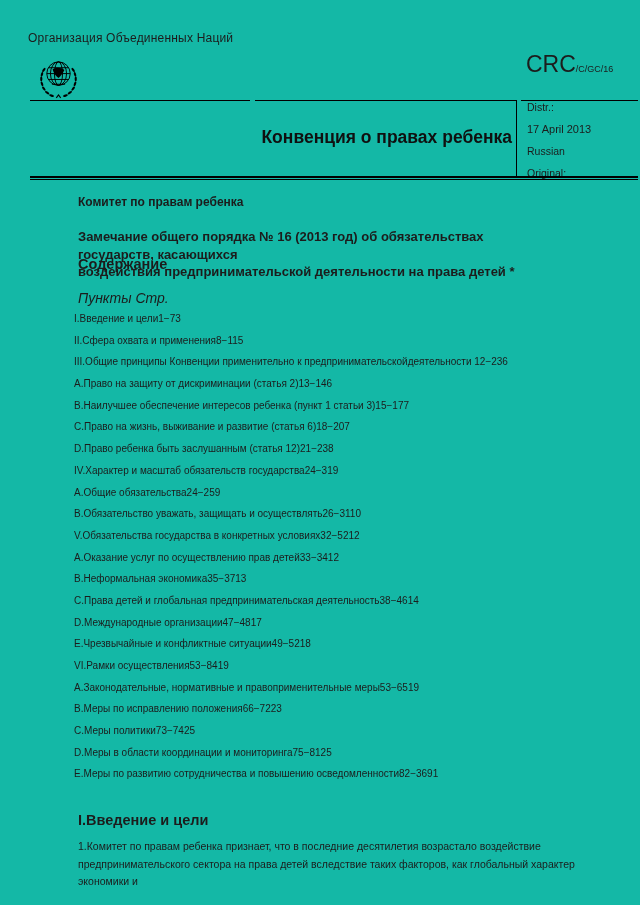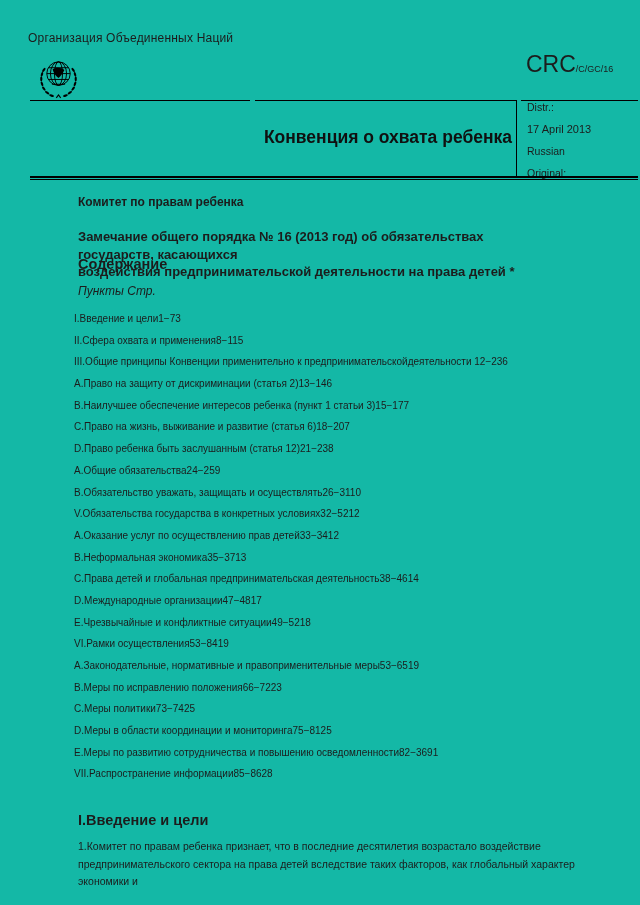--- a/index.html
+++ b/index.html
@@ -41,21 +41,21 @@
   .thick-rule-2 { left:30px; top:179px; width:608px; height:1px; background:#000; }
 
   
   .committee { left:78px; top:195px; font-size:12px; font-weight:bold; }
   .gc-heading {
     left:78px; top:228px; width:480px;
     font-size:13px; font-weight:bold; line-height:17.5px;
     white-space:pre-line;
   }
   .contents-title { left:78px; top:256px; font-size:14.5px; font-weight:bold; }
-  .toc-columns { left:78px; top:284px; font-size:12px; font-style:italic; }
+  .toc-columns { left:78px; top:290px; font-size:14px; font-style:italic; }
   .toc { left:74px; top:308px; width:540px; font-size:10px; }
   .toc .toc-line { line-height:21.7px; height:21.7px; white-space:nowrap; overflow:hidden; }
 
   .section-heading { left:78px; top:812px; font-size:14.5px; font-weight:bold; }
   .para {
     left:78px; top:838px; width:500px;
     font-size:10.5px; line-height:17.5px;
     white-space:pre-line;
   }
 </style>
@@ -101,53 +101,53 @@
   <div class="abs rule rule-a"></div>
   <div class="abs rule rule-b"></div>
   <div class="abs rule rule-c"></div>
   <div class="abs vrule"></div>
 
   <div class="abs distr">Distr.:</div>
   <div class="abs date">17 April 2013</div>
   <div class="abs language">Russian</div>
   <div class="abs original">Original:</div>
 
-  <div class="abs doc-title">Конвенция о охвата ребенка</div>
+  <div class="abs doc-title">Конвенция о правах ребенка</div>
 
   <div class="abs thick-rule-1"></div>
   <div class="abs thick-rule-2"></div>
 
   <div class="abs committee">Комитет по правам ребенка</div>
   <div class="abs gc-heading">Замечание общего порядка № 16 (2013 год) об обязательствах государств, касающихся
 воздействия предпринимательской деятельности на права детей *</div>
   <div class="abs contents-title">Содержание</div>
   <div class="abs toc-columns">Пункты Стр.</div>
 
   <div class="abs toc">
       <div class="toc-line">I.Введение и цели1−73</div>
       <div class="toc-line">II.Сфера охвата и применения8−115</div>
       <div class="toc-line">III.Общие принципы Конвенции применительно к предпринимательскойдеятельности 12−236</div>
       <div class="toc-line">A.Право на защиту от дискриминации (статья 2)13−146</div>
       <div class="toc-line">B.Наилучшее обеспечение интересов ребенка (пункт 1 статьи 3)15−177</div>
       <div class="toc-line">C.Право на жизнь, выживание и развитие (статья 6)18−207</div>
       <div class="toc-line">D.Право ребенка быть заслушанным (статья 12)21−238</div>
+      <div class="toc-line">IV.Характер и масштаб обязательств государства24−319</div>
       <div class="toc-line">A.Общие обязательства24−259</div>
       <div class="toc-line">B.Обязательство уважать, защищать и осуществлять26−3110</div>
       <div class="toc-line">V.Обязательства государства в конкретных условиях32−5212</div>
       <div class="toc-line">A.Оказание услуг по осуществлению прав детей33−3412</div>
       <div class="toc-line">B.Неформальная экономика35−3713</div>
       <div class="toc-line">C.Права детей и глобальная предпринимательская деятельность38−4614</div>
       <div class="toc-line">D.Международные организации47−4817</div>
       <div class="toc-line">E.Чрезвычайные и конфликтные ситуации49−5218</div>
       <div class="toc-line">VI.Рамки осуществления53−8419</div>
       <div class="toc-line">A.Законодательные, нормативные и правоприменительные меры53−6519</div>
       <div class="toc-line">B.Меры по исправлению положения66−7223</div>
       <div class="toc-line">C.Меры политики73−7425</div>
       <div class="toc-line">D.Меры в области координации и мониторинга75−8125</div>
       <div class="toc-line">E.Меры по развитию сотрудничества и повышению осведомленности82−3691</div>
-      <div class="toc-line">VII.Распространение информации85−8628</div>
     </div>
 
   <div class="abs section-heading">I.Введение и цели</div>
   <div class="abs para">1.Комитет по правам ребенка признает, что в последние десятилетия возрастало воздействие
 предпринимательского сектора на права детей вследствие таких факторов, как глобальный характер экономики и</div>
 
 </div>
 
 </body></html>

